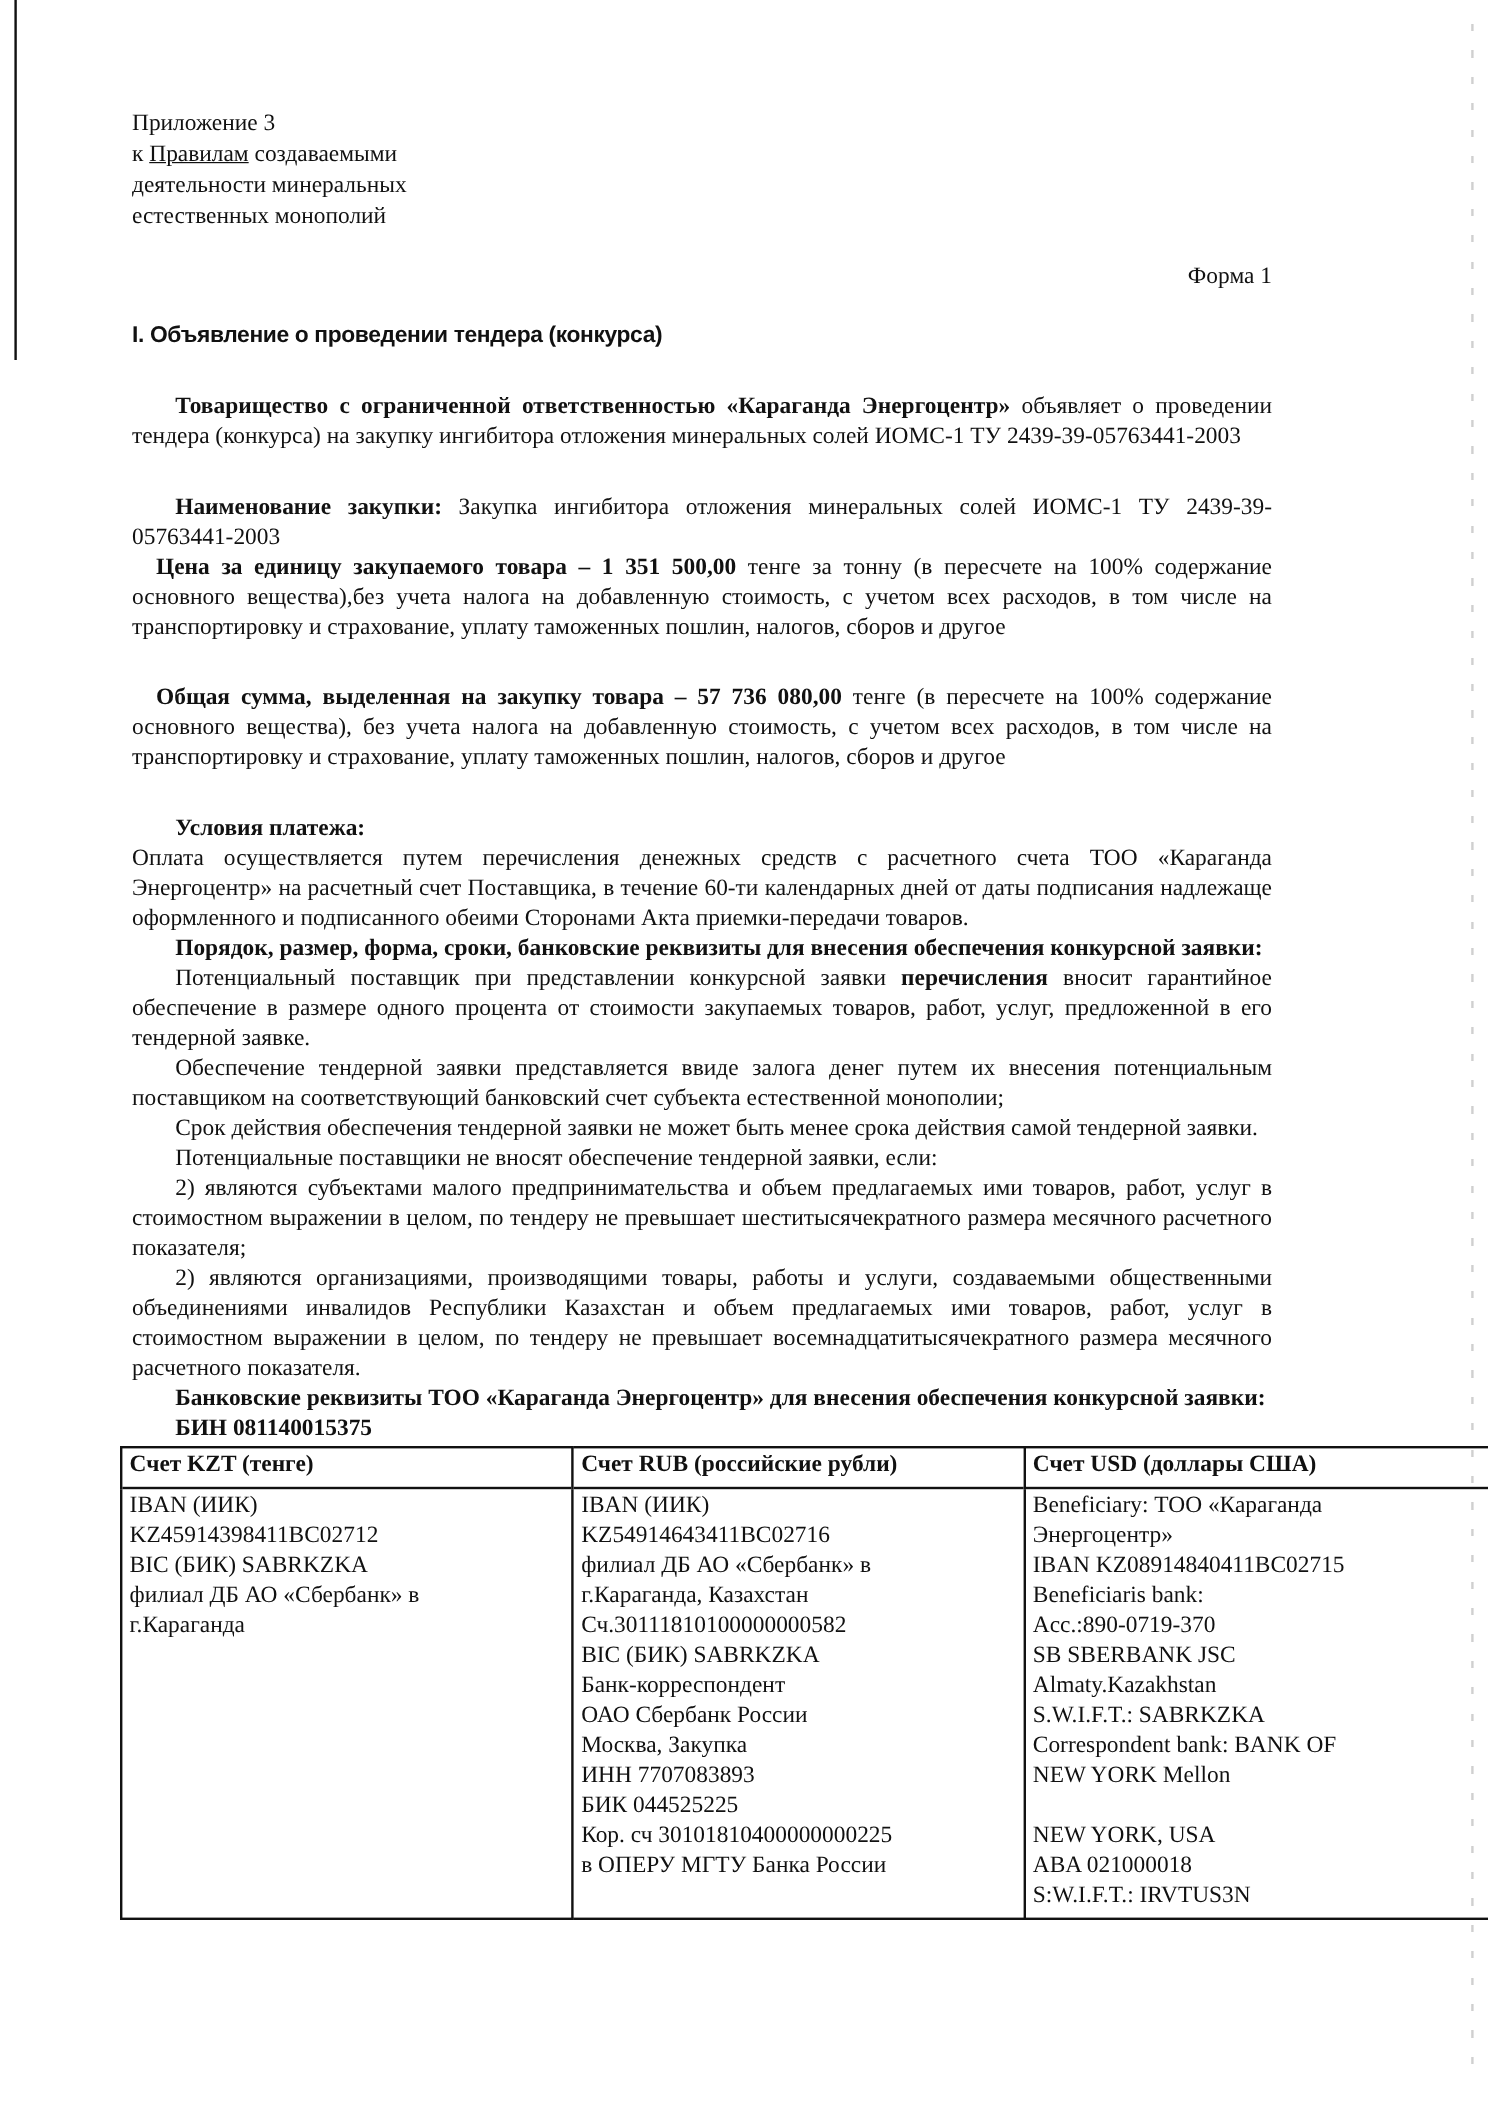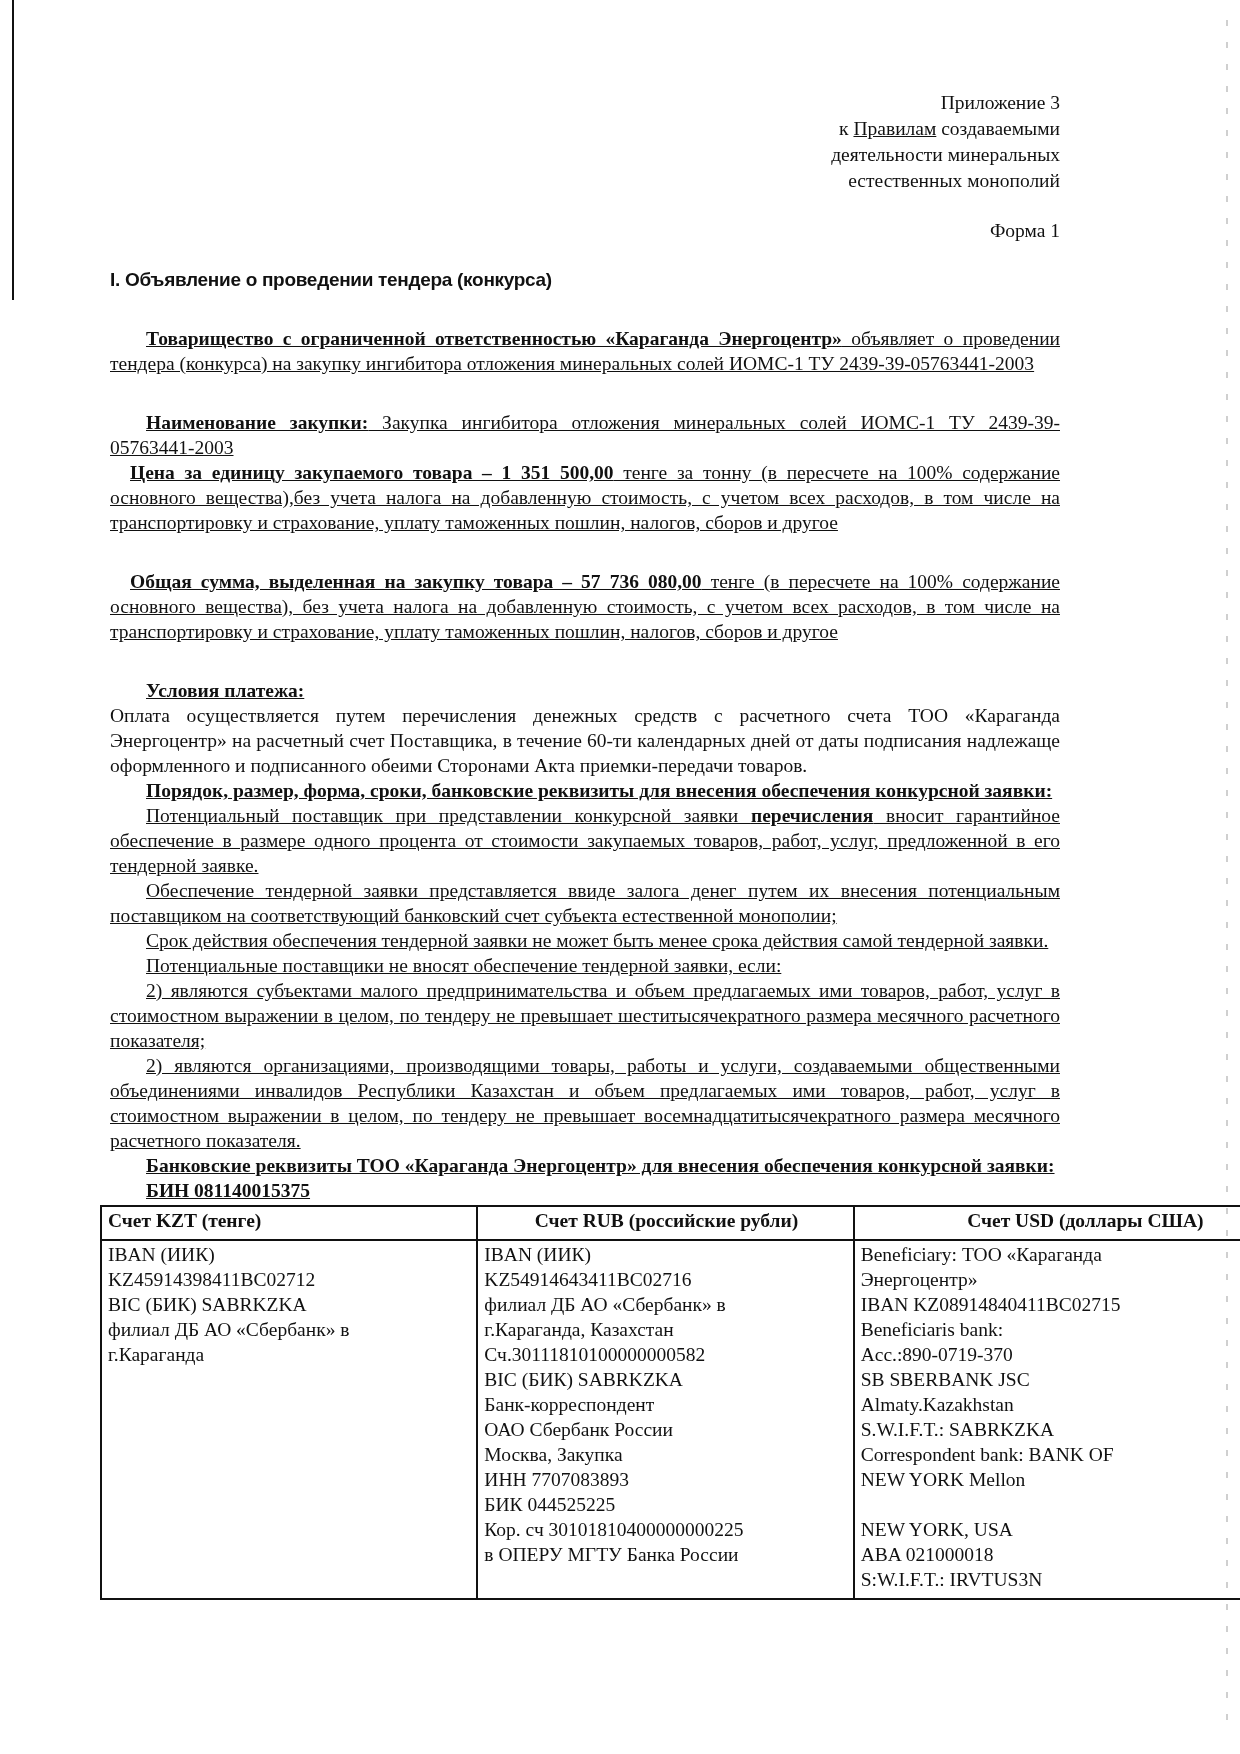--- a/index.html
+++ b/index.html
@@ -5,33 +5,33 @@
   html, body { margin: 0; padding: 0; background: #ffffff; }
   body {
     width: 1240px; height: 1754px; position: relative; overflow: hidden;
     font-family: "Liberation Serif", "DejaVu Serif", serif;
     color: #111;
   }
   .scan-edge-left { position: absolute; left: 12px; top: 0; width: 2px; height: 300px; background: #111; }
   .scan-edge-right { position: absolute; right: 12px; top: 20px; width: 2px; height: 1700px;
     background: repeating-linear-gradient(to bottom, #bbb 0 6px, transparent 6px 22px); opacity: .7; }
   .page { position: absolute; left: 110px; top: 90px; width: 950px; font-size: 19.5px; line-height: 25px; }
-  .appendix { text-align: right; line-height: 26px; }
+  .appendix { text-align: left; line-height: 26px; }
   .appendix .u { text-decoration: underline; }
   .form-label { text-align: right; margin-top: 24px; }
   .title { font-weight: bold; font-family: "Liberation Sans", "DejaVu Sans", sans-serif;
     font-stretch: condensed; font-size: 19px; margin-top: 24px; letter-spacing: -0.3px; }
   p { margin: 0; text-align: justify; }
-  .indent { text-indent: 36px; text-decoration: underline; }
+  .indent { text-indent: 36px; }
   .b { font-weight: bold; }
   .gap-l { margin-top: 34px; }
   table.bank { border-collapse: collapse; width: 1216px; margin-left: -10px; margin-top: 2px; font-size: 19.5px; line-height: 25px; }
   table.bank td, table.bank th { border: 2px solid #111; vertical-align: top; padding: 1px 4px 6px 6px; text-align: left; }
   table.bank th { font-weight: bold; border-bottom: 1.5px solid #111; }
-  table.bank th.c { text-align: center; }
+  table.bank th.c { }
   .line { display: block; white-space: nowrap; }
   .blank { height: 25px; }
 </style>
 </head>
 <body>
 
 <div class="scan-edge-left"></div>
 <div class="scan-edge-right"></div>
 
 <div class="page">

